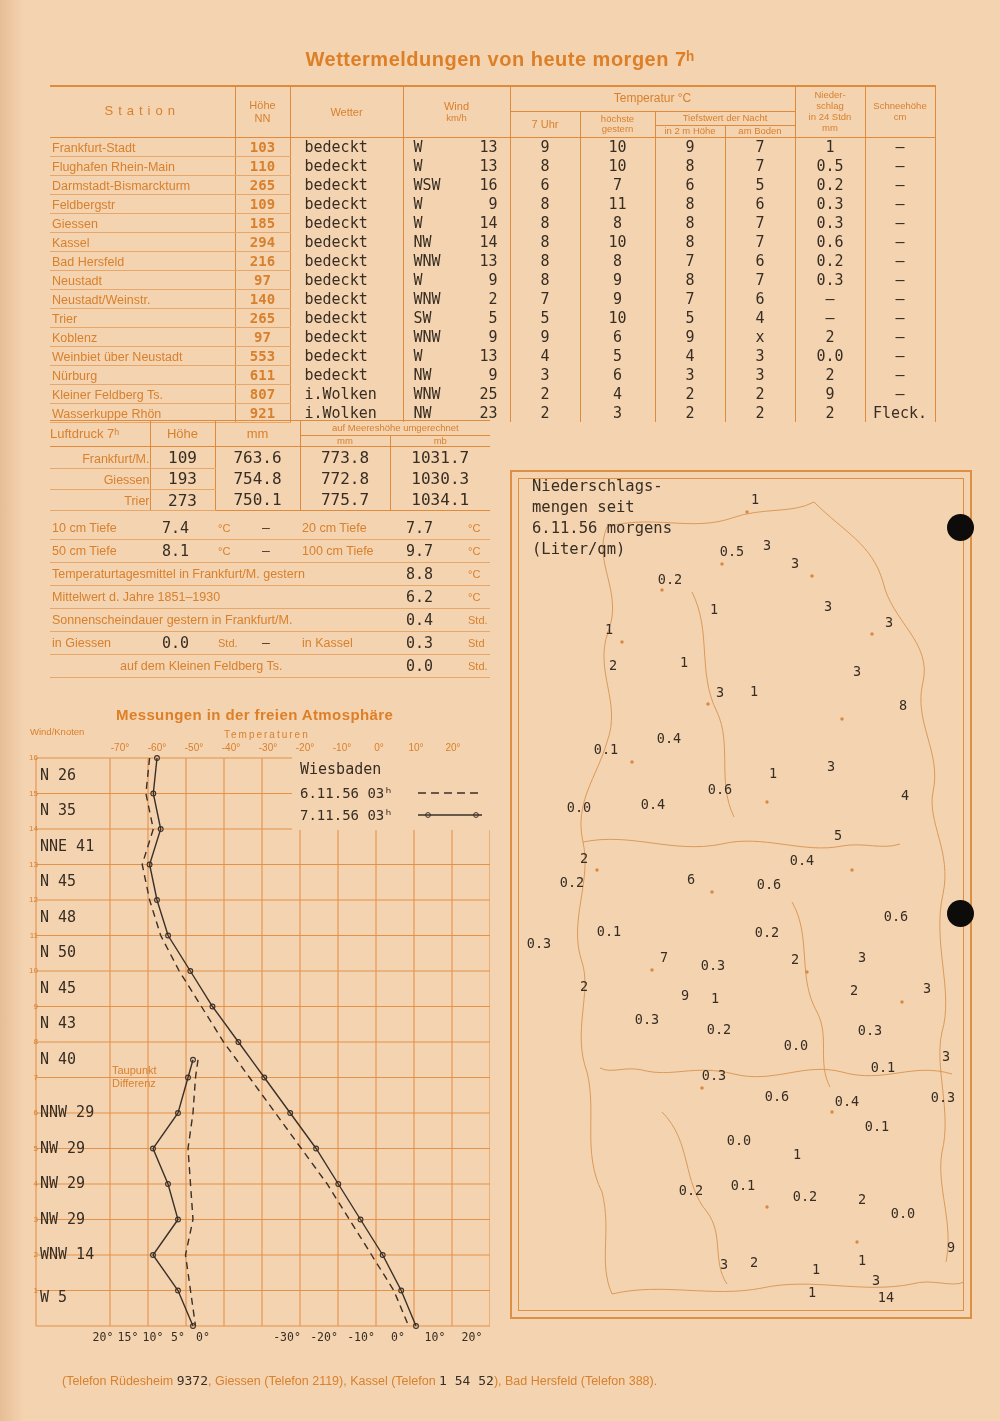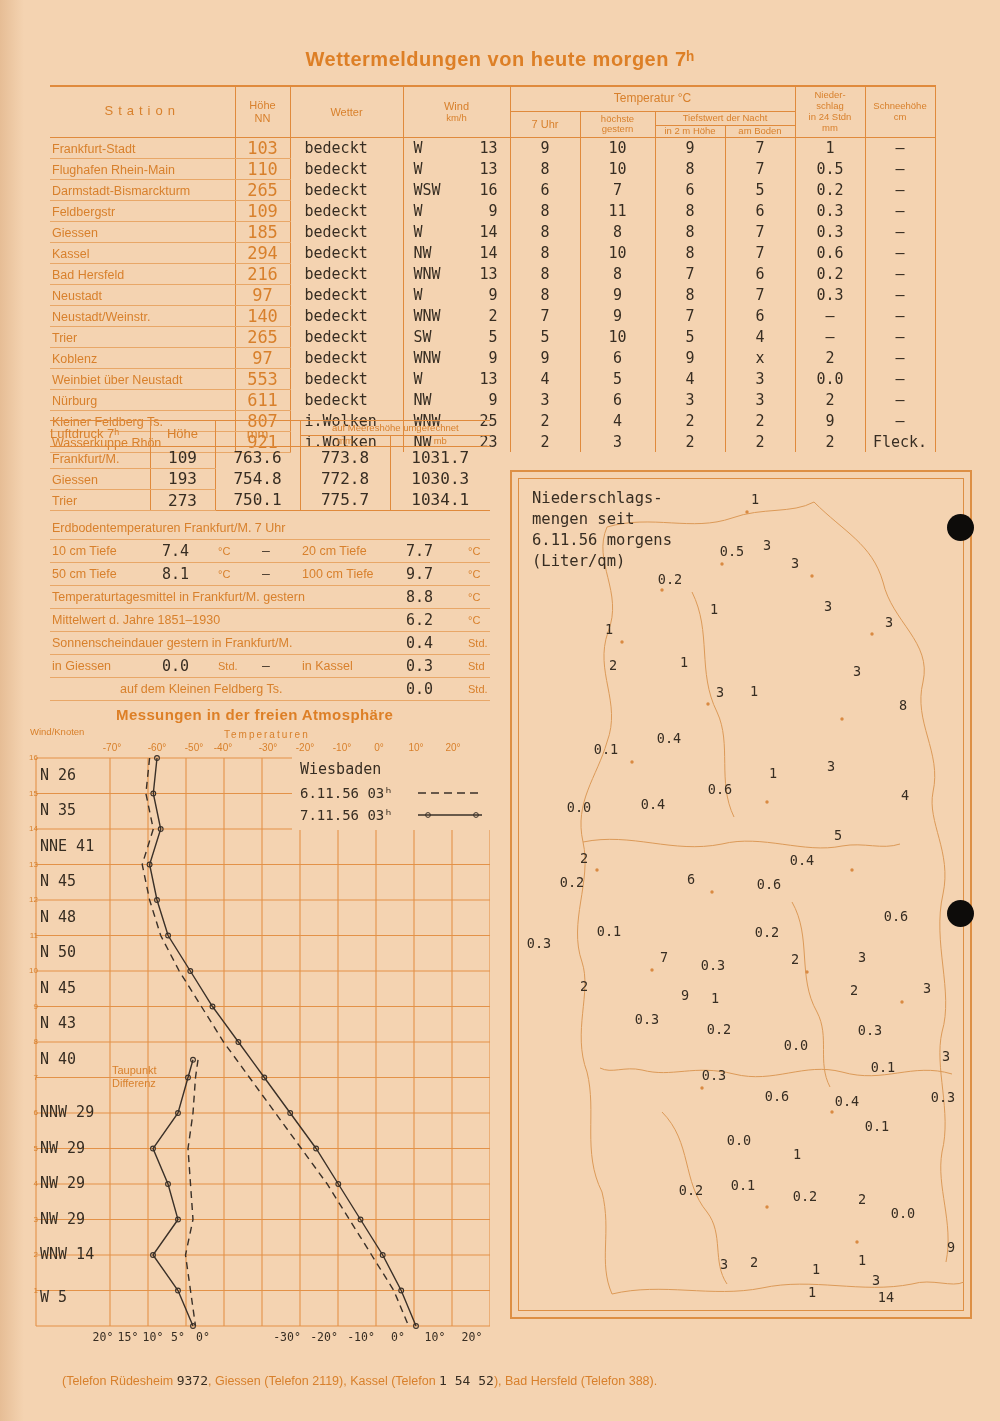--- a/index.html
+++ b/index.html
@@ -31,36 +31,36 @@
   .br{border-right:1.4px solid var(--ln);}
   .h-station{font-size:13px;letter-spacing:5px;}
   .h-sm{font-size:11px;}
   .h-xs{font-size:9.5px;}
   .h-temp{font-size:12px;border-bottom:1.3px solid var(--ln);height:24px;}
   .h-tiefst{font-size:9.5px;border-bottom:1.3px solid var(--ln);height:13px;}
   .main-table tbody tr{height:19px;}
   .main-table td{padding:0;font-size:15px;text-align:center;color:var(--dk);overflow:hidden;white-space:nowrap;}
   td.c-station{text-align:left;padding-left:2px;border-bottom:1px solid var(--ln-lt);}
   td.c-station span{color:var(--or);font-size:12.5px;font-family:"Liberation Sans",sans-serif;}
-  td.c-hoehe{border-bottom:1px solid var(--ln-lt);color:var(--or);font-size:17px;font-family:"DejaVu Sans Mono",monospace;}
+  td.c-hoehe{border-bottom:1px solid var(--ln-lt);color:var(--or);font-size:14px;font-family:"DejaVu Sans Mono",monospace;font-weight:bold;}
   td.c-wetter{text-align:left;padding-left:14px;}
   td.c-wind{padding:0 12px 0 10px;}
   td.c-wind .wdir{float:left;}
   td.c-wind .wspd{float:right;}
 
   
   .pressure-table{position:absolute;left:50px;top:420px;width:440px;border-collapse:collapse;
         table-layout:fixed;border-top:1.8px solid var(--ln);border-bottom:1.4px solid var(--ln);}
   .pressure-table th{font-weight:normal;color:var(--or);padding:0;text-align:center;line-height:1.1;}
   .pressure-table thead{border-bottom:1.3px solid var(--ln);}
   .p-h1{font-size:13px;height:15px;}
   .p-meer{font-size:9.5px;border-bottom:1px solid var(--ln);height:14px;}
   .pressure-table tbody tr{height:21.3px;}
   .pressure-table td{padding:0;text-align:center;font-size:16px;}
-  td.p-label{text-align:left;padding-left:2px;border-bottom:1px solid var(--ln-lt);}
+  td.p-label{text-align:right;padding-left:2px;border-bottom:1px solid var(--ln-lt);}
   td.p-label span{color:var(--or);font-size:12.5px;font-family:"Liberation Sans",sans-serif;}
   td.p-hoehe{border-bottom:1px solid var(--ln-lt);}
 
   
   .soil{position:absolute;left:50px;top:517px;width:440px;}
   .soil-row{position:relative;height:22px;border-bottom:1px solid var(--ln-lt);}
   .soil-row .lbl{position:absolute;color:var(--or);font-size:12.5px;top:4px;}
   .soil-row .unit{position:absolute;color:var(--or);font-size:11px;top:5px;}
   .soil-row .val{position:absolute;font-size:15px;top:2px;}
   .sl-l1{left:2px;} .sl-l1.indent{left:70px;}
@@ -80,21 +80,21 @@
   .wind-label{position:absolute;left:12px;font-size:15px;}
   .legend{position:absolute;left:268px;top:58px;width:194px;height:72px;background:var(--paper);}
   .legend .leg-station{font-size:15px;margin:2px 0 4px 4px;}
   .legend .leg-row{display:flex;align-items:center;height:22px;padding-left:4px;}
   .legend .leg-row .tw{font-size:14px;width:118px;}
   .annotation{position:absolute;left:84px;top:364px;color:var(--or);font-size:11px;line-height:13px;}
 
   
   .map{position:absolute;left:510px;top:470px;width:458px;height:845px;border:2px solid #dd8f44;background:var(--paper);}
   .map-inner{position:absolute;left:6px;top:6px;right:6px;bottom:6px;border:1.2px solid #dd8f44;pointer-events:none;}
-  .map-title{position:absolute;left:20px;top:16px;font-size:15.5px;line-height:21px;z-index:3;}
+  .map-title{position:absolute;left:20px;top:4px;font-size:15.5px;line-height:21px;z-index:3;}
   #map-svg{position:absolute;left:0;top:0;}
   .map-point{position:absolute;font-size:13.5px;z-index:2;transform:translate(-50%,-50%);}
 
   
   .hole{position:absolute;width:27px;height:27px;border-radius:50%;background:#0d0c0a;z-index:5;}
 
   
   .footer{position:absolute;left:62px;top:1372px;width:905px;color:var(--or);font-size:12.5px;line-height:17px;}
   .footer .dark{font-family:"DejaVu Sans Mono",monospace;color:var(--dk);font-size:13px;}
 </style>
@@ -424,23 +424,20 @@
           <td class="p-label"><span>Trier</span></td>
           <td class="bl p-hoehe tw">273</td>
           <td class="bl tw">750.1</td>
           <td class="bl tw">775.7</td>
           <td class="bl tw">1034.1</td>
         </tr>
       </tbody>
   </table>
 
   <div class="soil">
-    <div class="soil-row">
-      <span class="lbl sl-l1">Erdbodentemperaturen Frankfurt/M. 7 Uhr</span>
-    </div>
     <div id="soil-lines">
         <div class="soil-row">
           <span class="lbl sl-l1">10 cm Tiefe</span>
           <span class="val tw sl-v1">7.4</span>
           <span class="unit sl-u1">°C</span>
           <span class="sl-dash tw">–</span>
           <span class="lbl sl-l2">20 cm Tiefe</span>
           <span class="val tw sl-v2">7.7</span>
           <span class="unit sl-u2">°C</span>
         </div>
@@ -545,24 +542,24 @@
         <circle cx="160.0" cy="377.5" r="2.4" fill="none" stroke="#3a3028" stroke-width="1.1"></circle>
         <circle cx="150.0" cy="413.0" r="2.4" fill="none" stroke="#3a3028" stroke-width="1.1"></circle>
         <circle cx="125.0" cy="448.5" r="2.4" fill="none" stroke="#3a3028" stroke-width="1.1"></circle>
         <circle cx="140.0" cy="484.0" r="2.4" fill="none" stroke="#3a3028" stroke-width="1.1"></circle>
         <circle cx="150.0" cy="519.5" r="2.4" fill="none" stroke="#3a3028" stroke-width="1.1"></circle>
         <circle cx="125.0" cy="555.0" r="2.4" fill="none" stroke="#3a3028" stroke-width="1.1"></circle>
         <circle cx="150.0" cy="590.5" r="2.4" fill="none" stroke="#3a3028" stroke-width="1.1"></circle>
         <circle cx="165.0" cy="626.0" r="2.4" fill="none" stroke="#3a3028" stroke-width="1.1"></circle>
       </svg>
     <div id="chart-ticks">
-        <span class="tick-top" style="left: 84px;">-70°</span>
+        <span class="tick-top" style="left: 92px;">-70°</span>
         <span class="tick-top" style="left: 129px;">-60°</span>
         <span class="tick-top" style="left: 166px;">-50°</span>
-        <span class="tick-top" style="left: 195px;">-40°</span>
+        <span class="tick-top" style="left: 203px;">-40°</span>
         <span class="tick-top" style="left: 240px;">-30°</span>
         <span class="tick-top" style="left: 277px;">-20°</span>
         <span class="tick-top" style="left: 314px;">-10°</span>
         <span class="tick-top" style="left: 351px;">0°</span>
         <span class="tick-top" style="left: 388px;">10°</span>
         <span class="tick-top" style="left: 425px;">20°</span>
         <span class="tick-bottom tw" style="left: 75px; top: 630px;">20°</span>
         <span class="tick-bottom tw" style="left: 100px; top: 630px;">15°</span>
         <span class="tick-bottom tw" style="left: 125px; top: 630px;">10°</span>
         <span class="tick-bottom tw" style="left: 150px; top: 630px;">5°</span>

